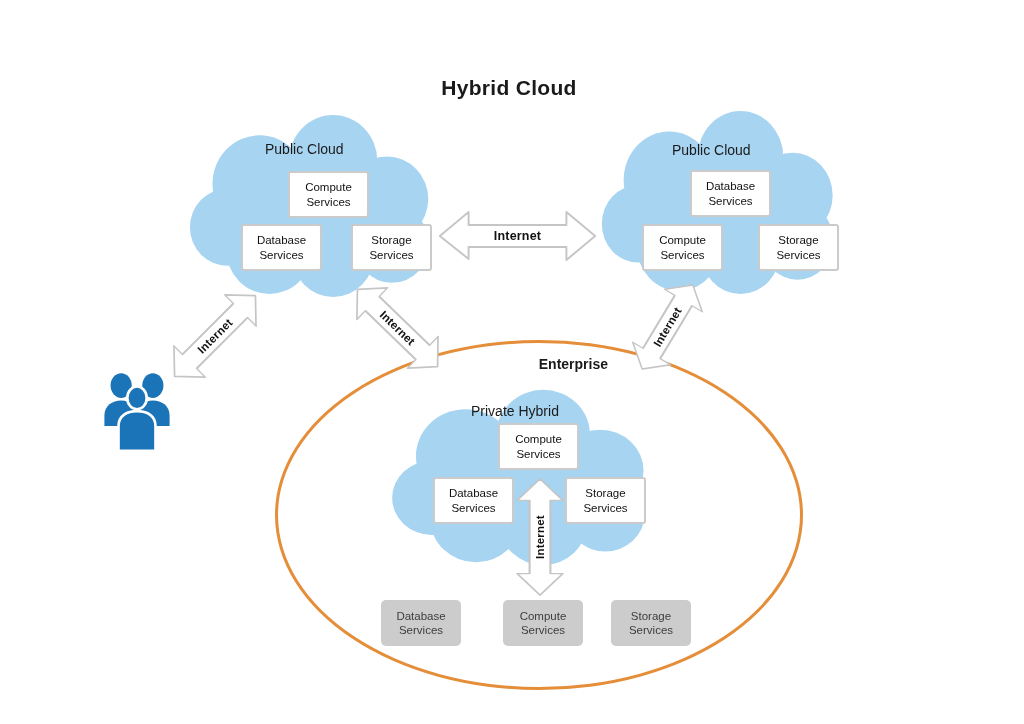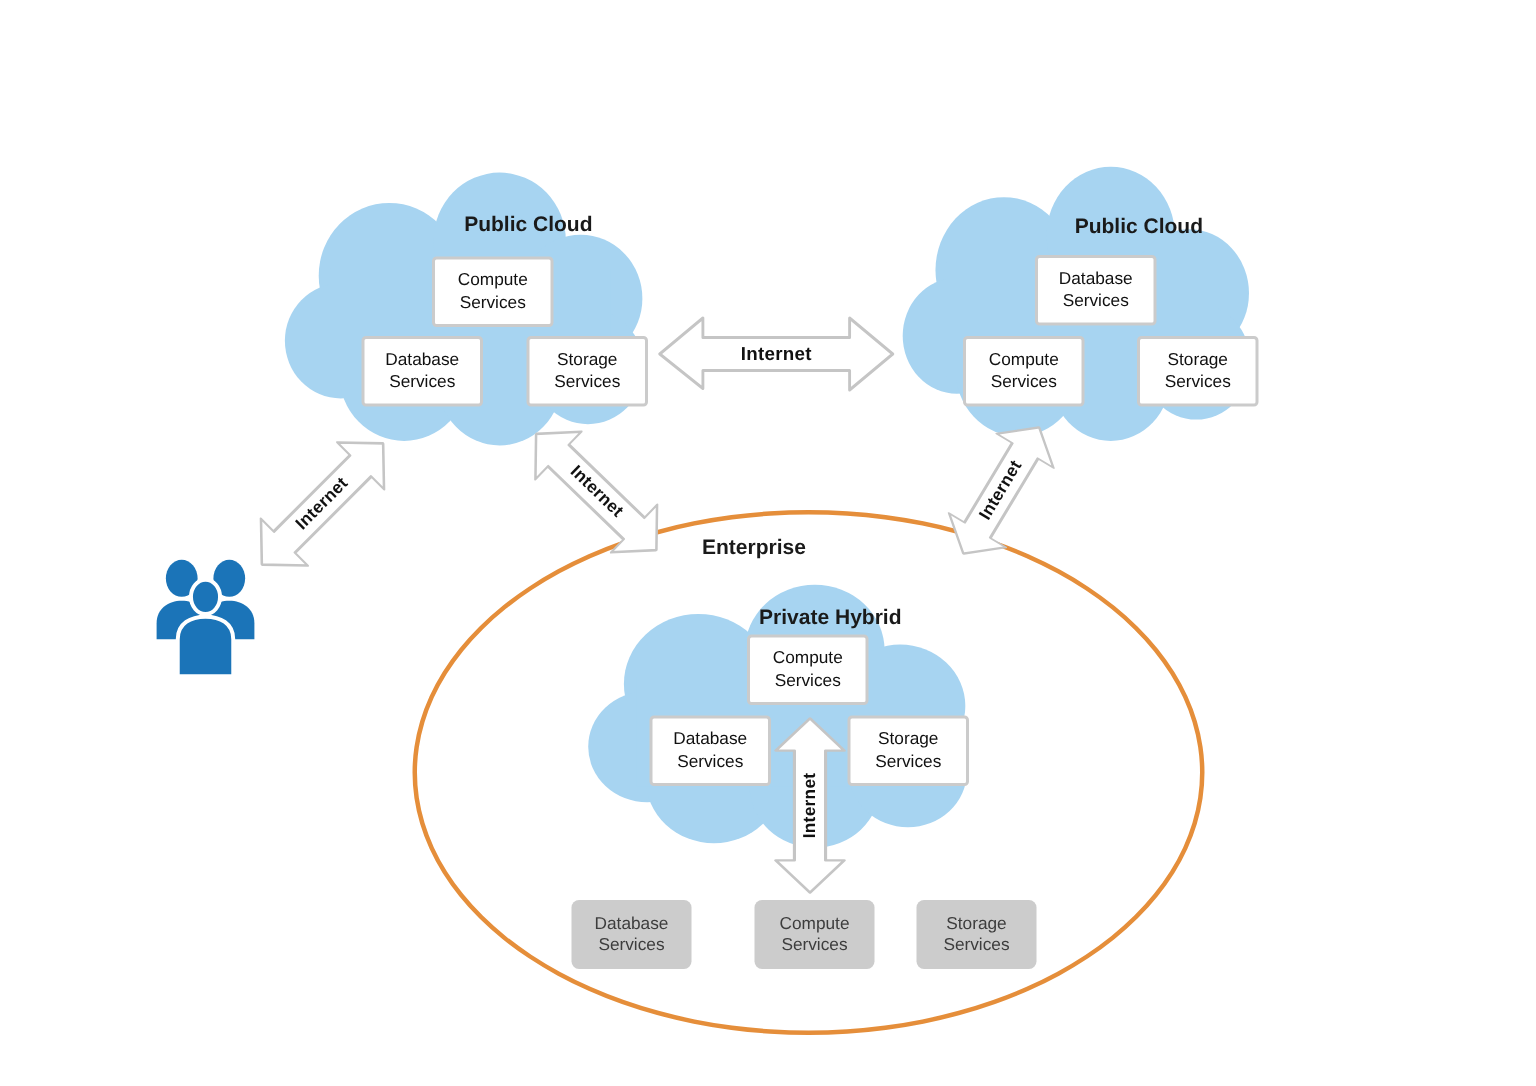--- a/index.html
+++ b/index.html
@@ -11,30 +11,30 @@
     position:absolute;left:0;top:76px;width:1018px;text-align:center;
     font-size:21px;font-weight:bold;margin:0;letter-spacing:.3px;
   }
   
   .ellipse{
     position:absolute;left:275px;top:340px;width:522px;height:344px;
     border:3px solid var(--enterprise_border,#E58E3A);border-radius:50%;
     background:transparent;z-index:1;
   }
   .ent-label{
-    position:absolute;left:468px;top:356px;width:140px;text-align:left;
+    position:absolute;left:468px;top:356px;width:140px;text-align:right;
     font-size:14px;font-weight:bold;z-index:2;
   }
   
   .cloud-group{position:absolute;z-index:2;}
   .cloud-shape{position:absolute;left:0;top:0;width:100%;height:100%;}
   .cloud-shape *{fill:var(--cloud_fill,#A7D4F1);}
   .cloud-label{
-    position:absolute;width:130px;text-align:right;
-    font-size:14px;font-weight:bold;z-index:3;
+    position:absolute;width:130px;text-align:left;
+    font-size:14px;font-weight:normal;z-index:3;
   }
   
   .svc-box{
     position:absolute;width:77px;height:43px;background:#ffffff;
     border:2px solid #cbcbcb;border-radius:3px;z-index:3;
     display:flex;align-items:center;justify-content:center;text-align:center;
     font-size:11.5px;line-height:1.22;color:#111;
   }
   .svc-gray{
     position:absolute;width:80px;height:46px;z-index:2;
@@ -55,20 +55,21 @@
   .arrow.horiz .arrow-label{font-size:12.5px;}
   
   .users{position:absolute;left:100px;top:371px;width:74px;height:82px;z-index:3;}
   .users .p{fill:var(--clients_icon,#1B74B8);}
 </style>
 </head>
 <body>
 
 <div class="canvas">
 
+  <h1 class="title">Hybrid Cloud</h1>
 
   <div class="ellipse"></div>
   <div class="ent-label">Enterprise</div>
 
   <div class="cloud-group" style="left:186px;top:108px;width:255px;height:192px;">
     <svg class="cloud-shape" viewBox="0 0 260 190" preserveAspectRatio="none">
       <circle cx="75" cy="75" r="48"></circle>
         <circle cx="150" cy="52" r="45"></circle>
       <circle cx="205" cy="90" r="42"></circle>
         <circle cx="42" cy="118" r="38"></circle>

